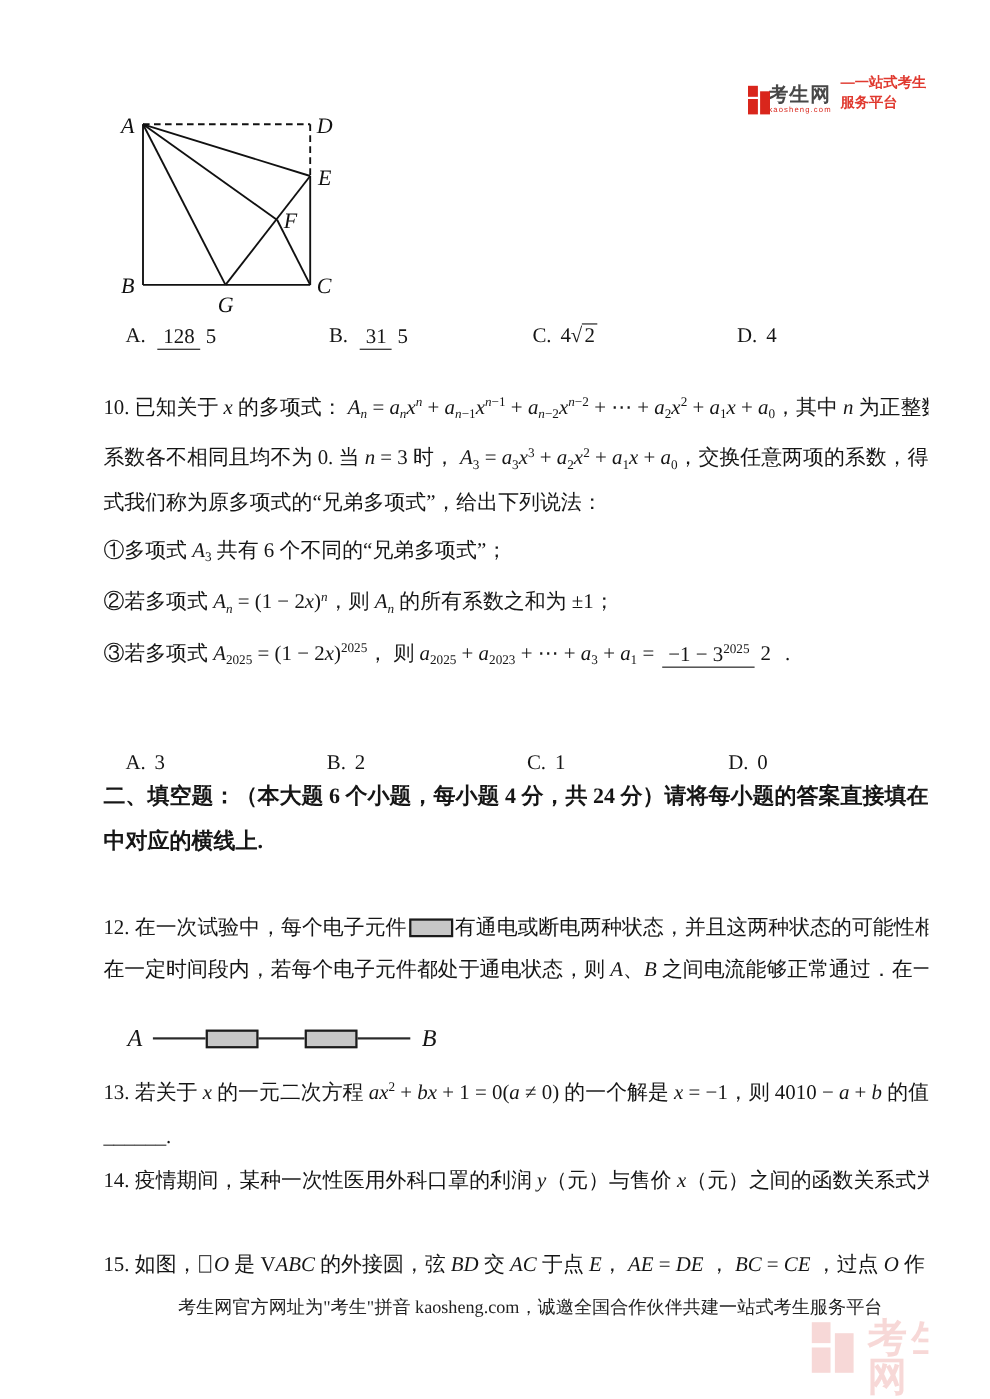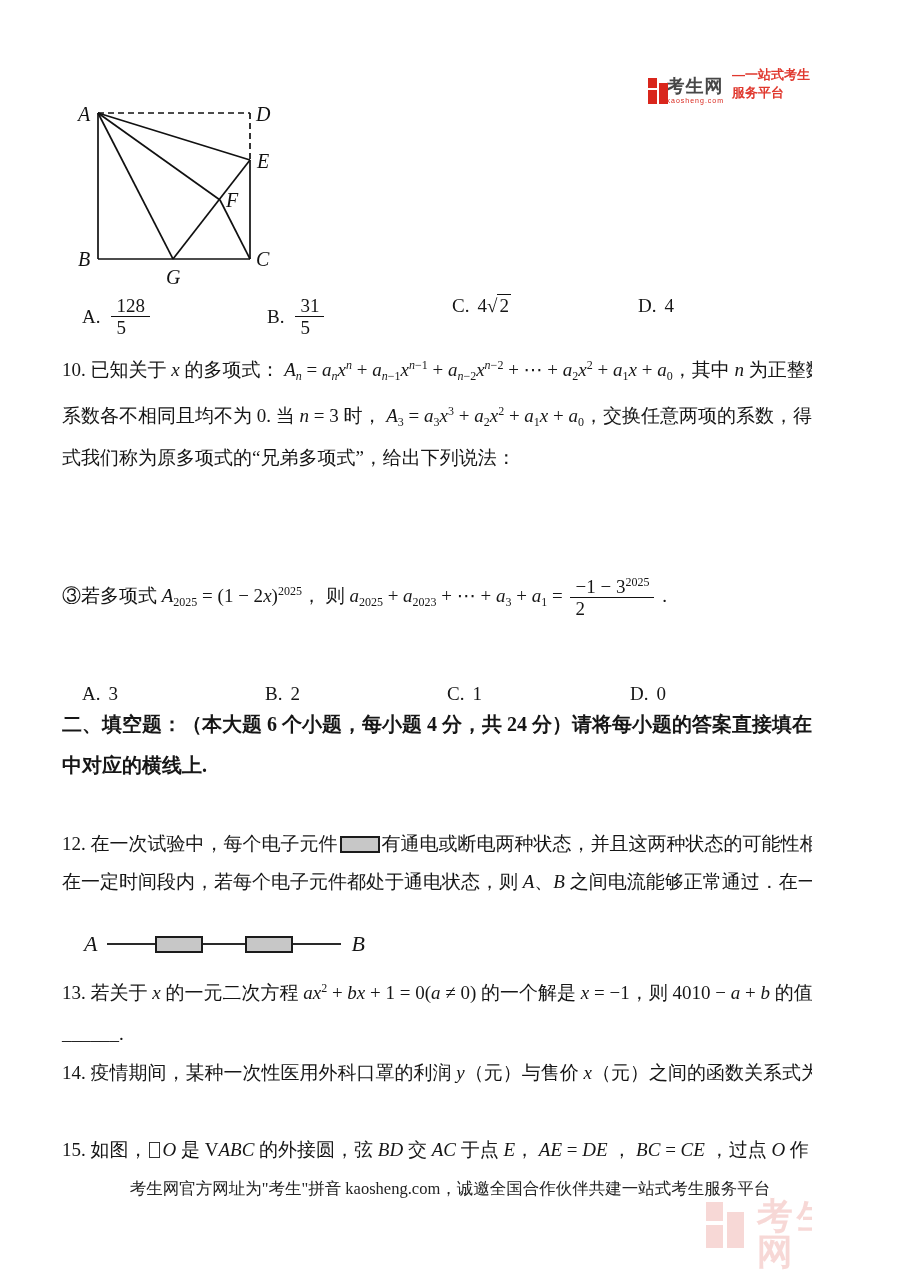--- a/index.html
+++ b/index.html
@@ -1,28 +1,28 @@
 <!DOCTYPE html>
 <html><head>
 <meta charset="utf-8">
 <style>
   * { margin:0; padding:0; box-sizing:border-box; }
   html,body { background:#ffffff; }
   #page {
     position:relative; width:812px; height:1272px; background:#fff;
     font-family:"Liberation Serif","DejaVu Serif",serif;
-    color:#161616; overflow:hidden;
+    color:#161616; overflow:hidden;margin-left:32px;
   }
   .ln { position:absolute; white-space:nowrap; font-size:19px; line-height:27px; }
   .ln i { font-family:"Liberation Serif","DejaVu Serif",serif; }
   sub { font-size:12px; vertical-align:-4px; }
   sup { font-size:12px; vertical-align:7px; }
   .bold { font-weight:bold; font-size:20px; }
   
-  .frac { display:inline-flex; flex-direction:column; vertical-align:middle;
+  .frac { display:inline-flex; flex-direction:row; vertical-align:middle;
           line-height:1.12; margin:0 3px; font-style:normal; }
   .fn { border-bottom:1.5px solid #111; padding:0 5px; }
   .fd { padding:0 5px; }
   
   .sq { font-style:normal; }
   .rad { border-top:1.6px solid #111; padding:0 2px; }
   
   .em { -webkit-text-emphasis:filled dot; -webkit-text-emphasis-position:under right;
         text-emphasis:filled dot; text-emphasis-position:under right; }
   
@@ -138,20 +138,22 @@
     </span>
     <span class="opt" style="left:556px;">
       <span class="key">D.</span>
       <span>4</span>
     </span>
   </div>
 
   <div class="ln" style="left:62px; top:352px;">10. 已知关于 <i>x</i> 的多项式： <i>A</i><sub><i>n</i></sub> = <i>a</i><sub><i>n</i></sub><i>x</i><sup><i>n</i></sup> + <i>a</i><sub><i>n</i>−1</sub><i>x</i><sup><i>n</i>−1</sup> + <i>a</i><sub><i>n</i>−2</sub><i>x</i><sup><i>n</i>−2</sup> + ⋯ + <i>a</i><sub>2</sub><i>x</i><sup>2</sup> + <i>a</i><sub>1</sub><i>x</i> + <i>a</i><sub>0</sub>，其中 <i>n</i> 为正整数，各项</div>
   <div class="ln" style="left:62px; top:398px;">系数各不相同且均不为 0. 当 <i>n</i> = 3 时， <i>A</i><sub>3</sub> = <i>a</i><sub>3</sub><i>x</i><sup>3</sup> + <i>a</i><sub>2</sub><i>x</i><sup>2</sup> + <i>a</i><sub>1</sub><i>x</i> + <i>a</i><sub>0</sub>，交换任意两项的系数，得到的新多项</div>
   <div class="ln" style="left:62px; top:444px;">式我们称为原多项式的“兄弟多项式”，给出下列说法：</div>
+  <div class="ln" style="left:62px; top:487px;">①多项式 <i>A</i><sub>3</sub> 共有 6 个不同的“兄弟多项式”；</div>
+  <div class="ln" style="left:62px; top:529px;">②若多项式 <i>A</i><sub><i>n</i></sub> = (1 − 2<i>x</i>)<sup><i>n</i></sup>，则 <i>A</i><sub><i>n</i></sub> 的所有系数之和为 ±1；</div>
   <div class="ln" style="left:62px; top:576px;">③若多项式 <i>A</i><sub>2025</sub> = (1 − 2<i>x</i>)<sup>2025</sup>， 则 <i>a</i><sub>2025</sub> + <i>a</i><sub>2023</sub> + ⋯ + <i>a</i><sub>3</sub> + <i>a</i><sub>1</sub> = <span class="frac">
         <span class="fn">−1 − 3<sup>2025</sup></span>
         <span class="fd">2</span>
       </span> .</div>
 
   <div class="optrow" style="top:683px;">
     <span class="opt" style="left:0;">
       <span class="key">A.</span>
       <span>3</span>
     </span>

